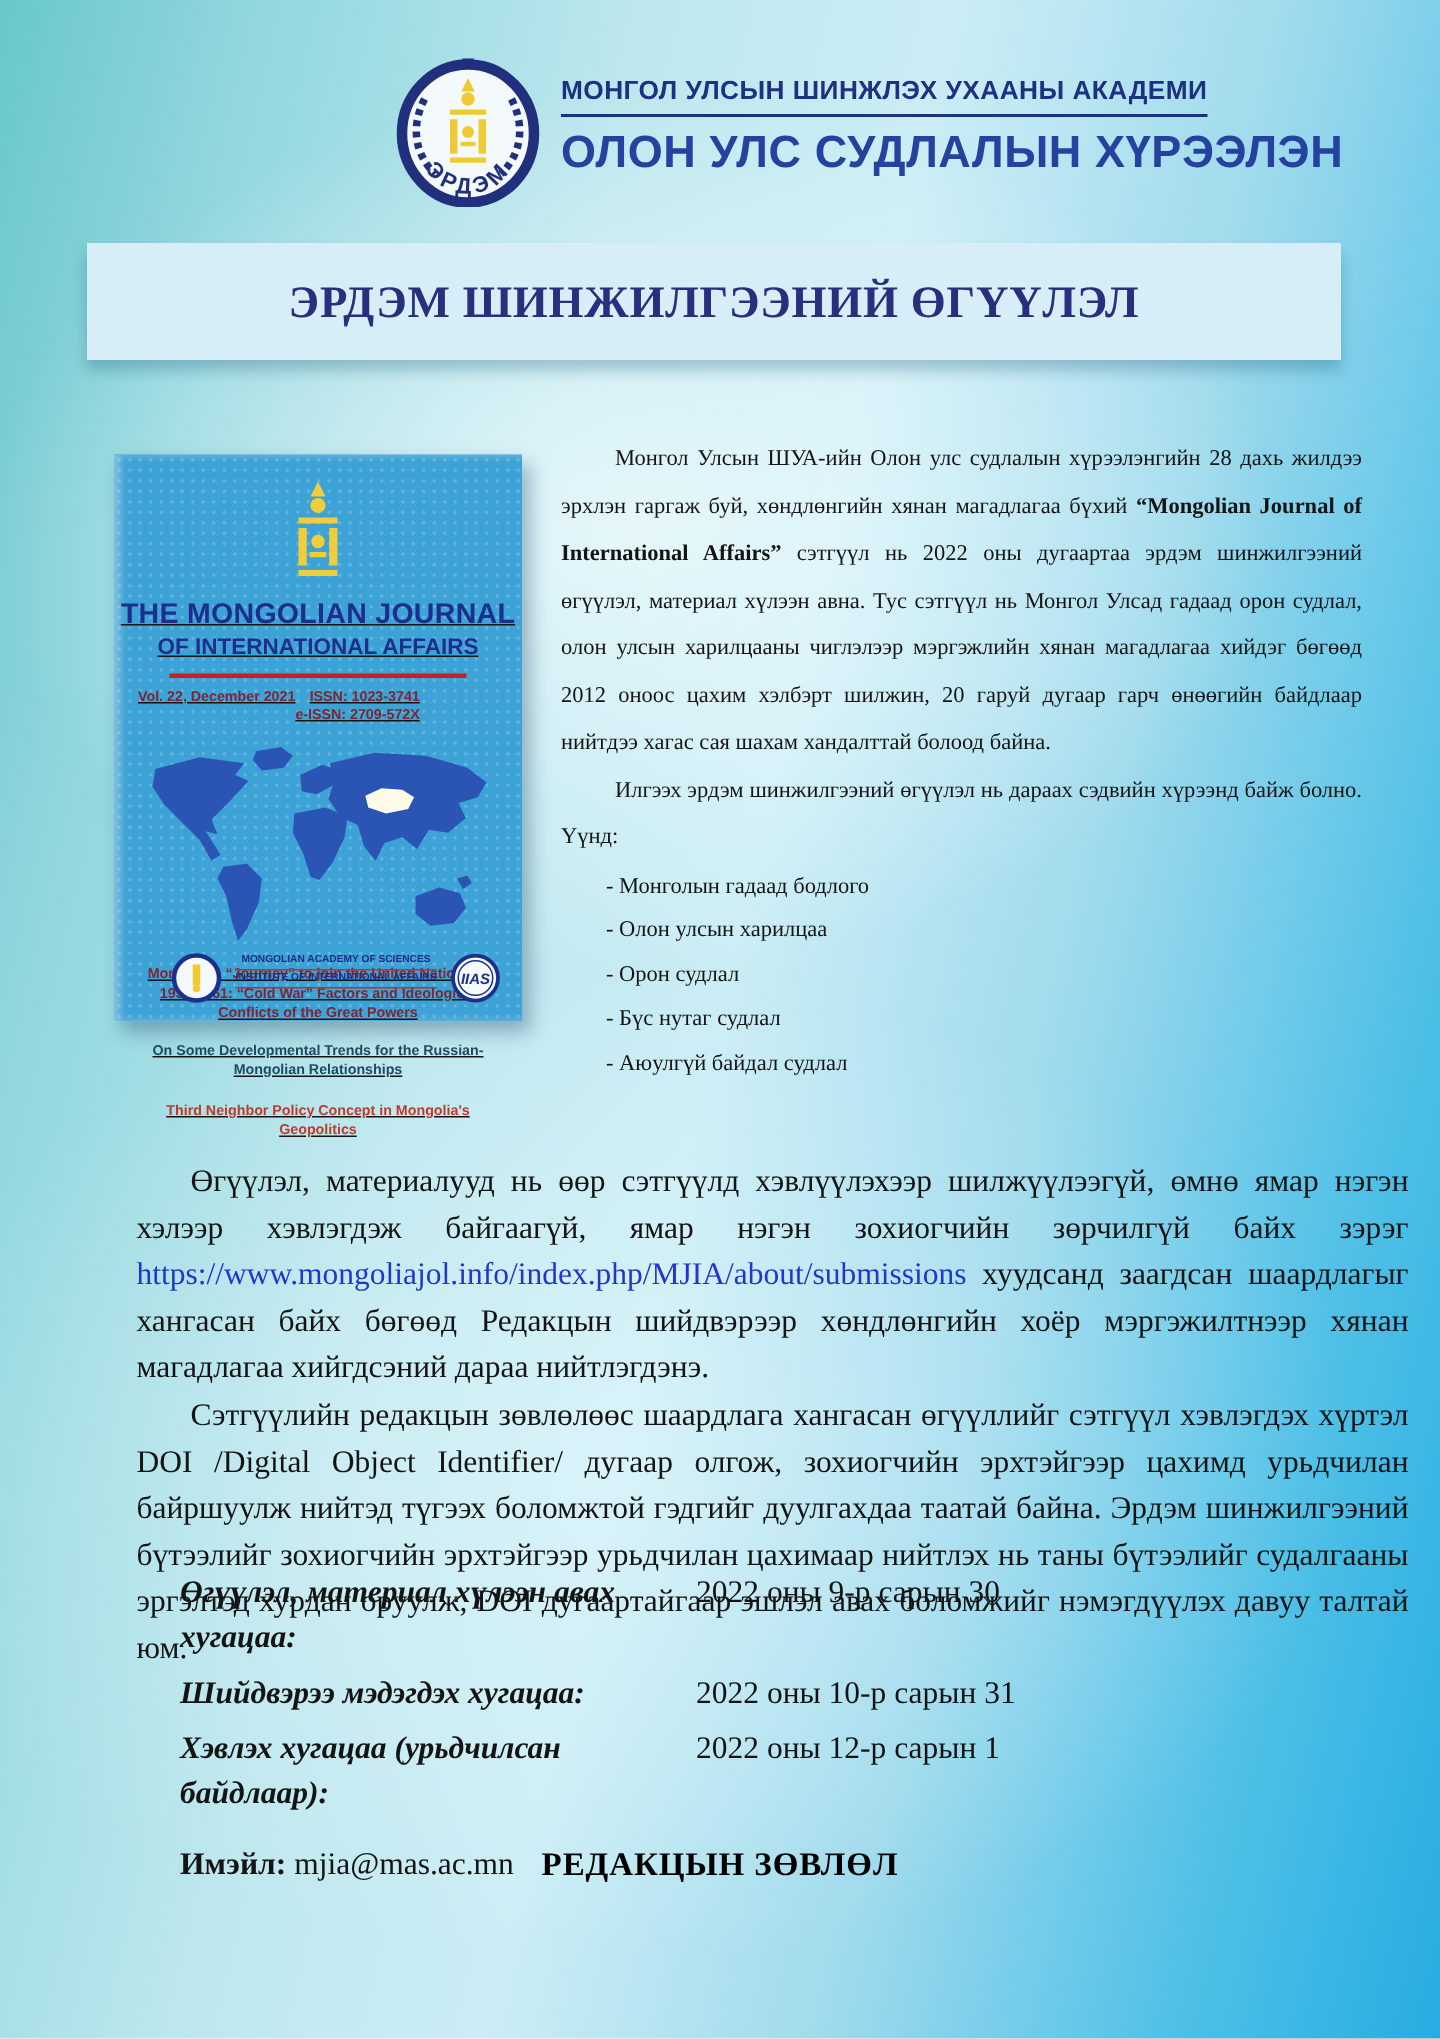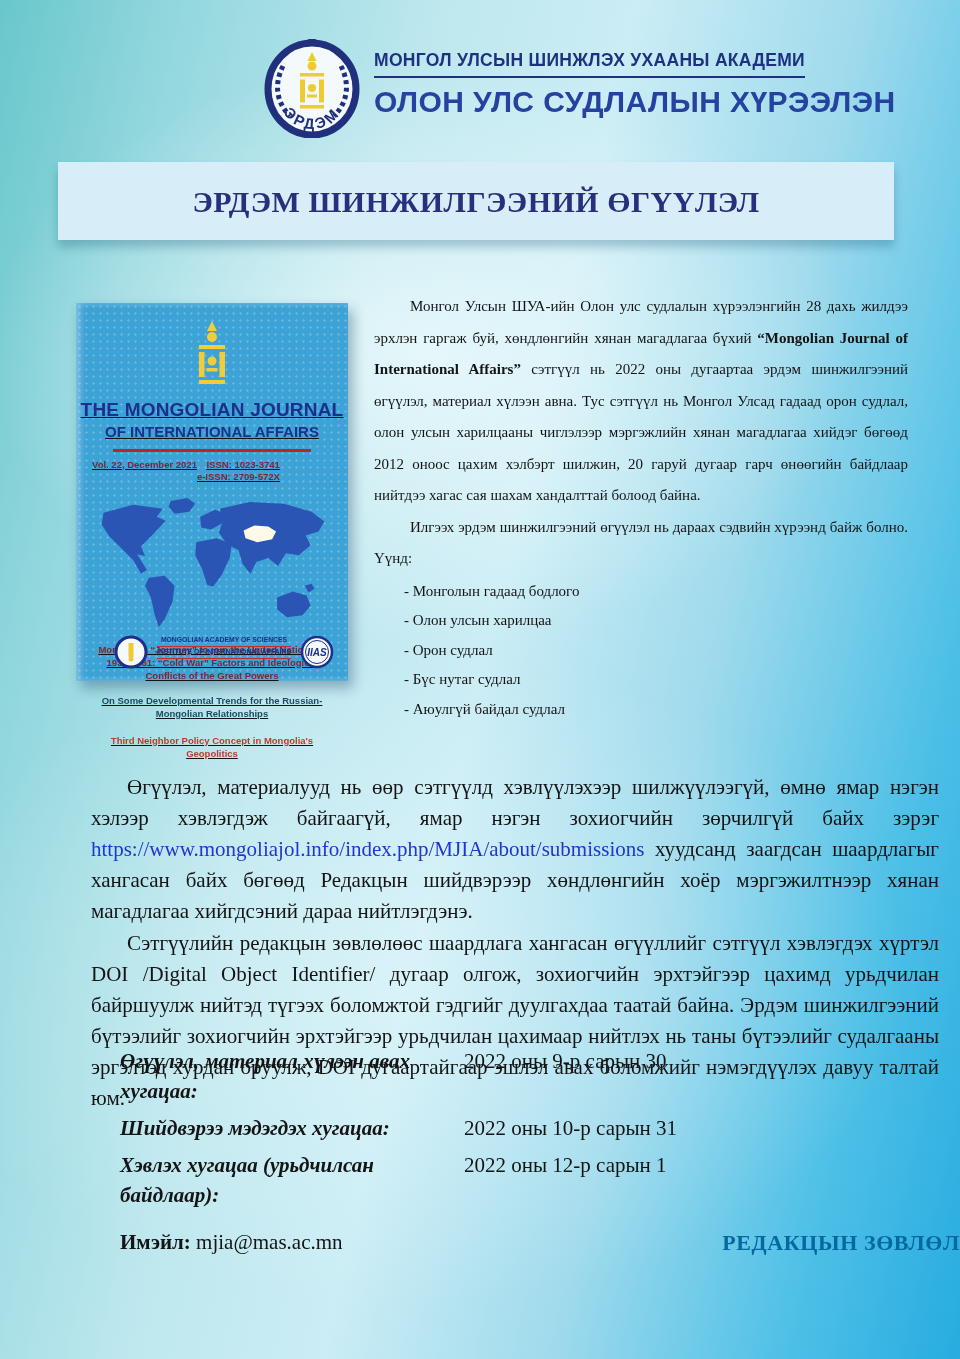--- a/index.html
+++ b/index.html
@@ -58,22 +58,22 @@
   .link{color:#2136cc;text-decoration:none;}
   .bold{font-weight:bold;}
   
   #schedule{left:120px;top:1046px;width:720px;font-size:21px;}
   .sch-heading{font-weight:bold;margin-bottom:12px;}
   .sch-grid{display:grid;grid-template-columns:344px auto;row-gap:7px;line-height:30px;}
   .sch-label{font-style:italic;font-weight:bold;}
   .sch-value{font-style:normal;}
   .email-row{margin-top:20px;}
   
-  #footer-title{left:0;top:1230px;width:960px;text-align:right;font-weight:bold;font-size:22px;
-                letter-spacing:.6px;color:#0369a1;}
+  #footer-title{left:0;top:1230px;width:960px;text-align:center;font-weight:bold;font-size:22px;
+                letter-spacing:.6px;color:#000000;}
 </style>
 </head>
 <body>
 
 <div class="abs" id="header-logo">
   <svg width="96" height="102" viewBox="0 0 96 102">
     <path d="M44,3 h8 l-4,8 z" fill="#20307c"></path>
     <ellipse cx="48" cy="53" rx="44" ry="46" fill="#f4f9fc" stroke="#20307c" stroke-width="7"></ellipse>
     <path d="M19,30 C10,48 12,66 26,80" stroke="#20307c" stroke-width="5" fill="none" stroke-dasharray="4 3.5"></path>
     <path d="M77,30 C86,48 84,66 70,80" stroke="#20307c" stroke-width="5" fill="none" stroke-dasharray="4 3.5"></path>

